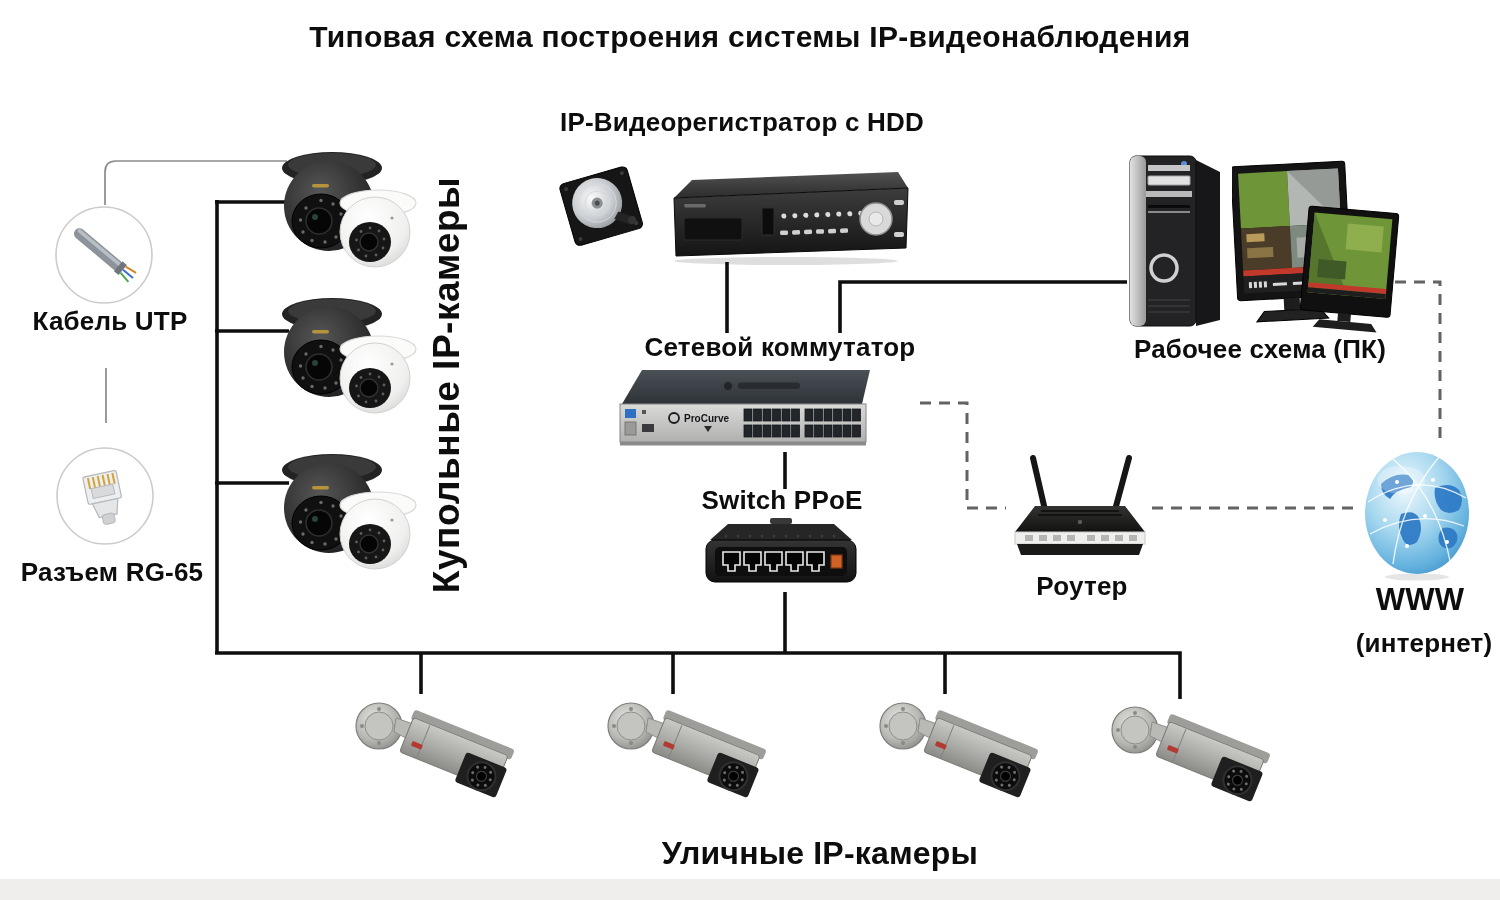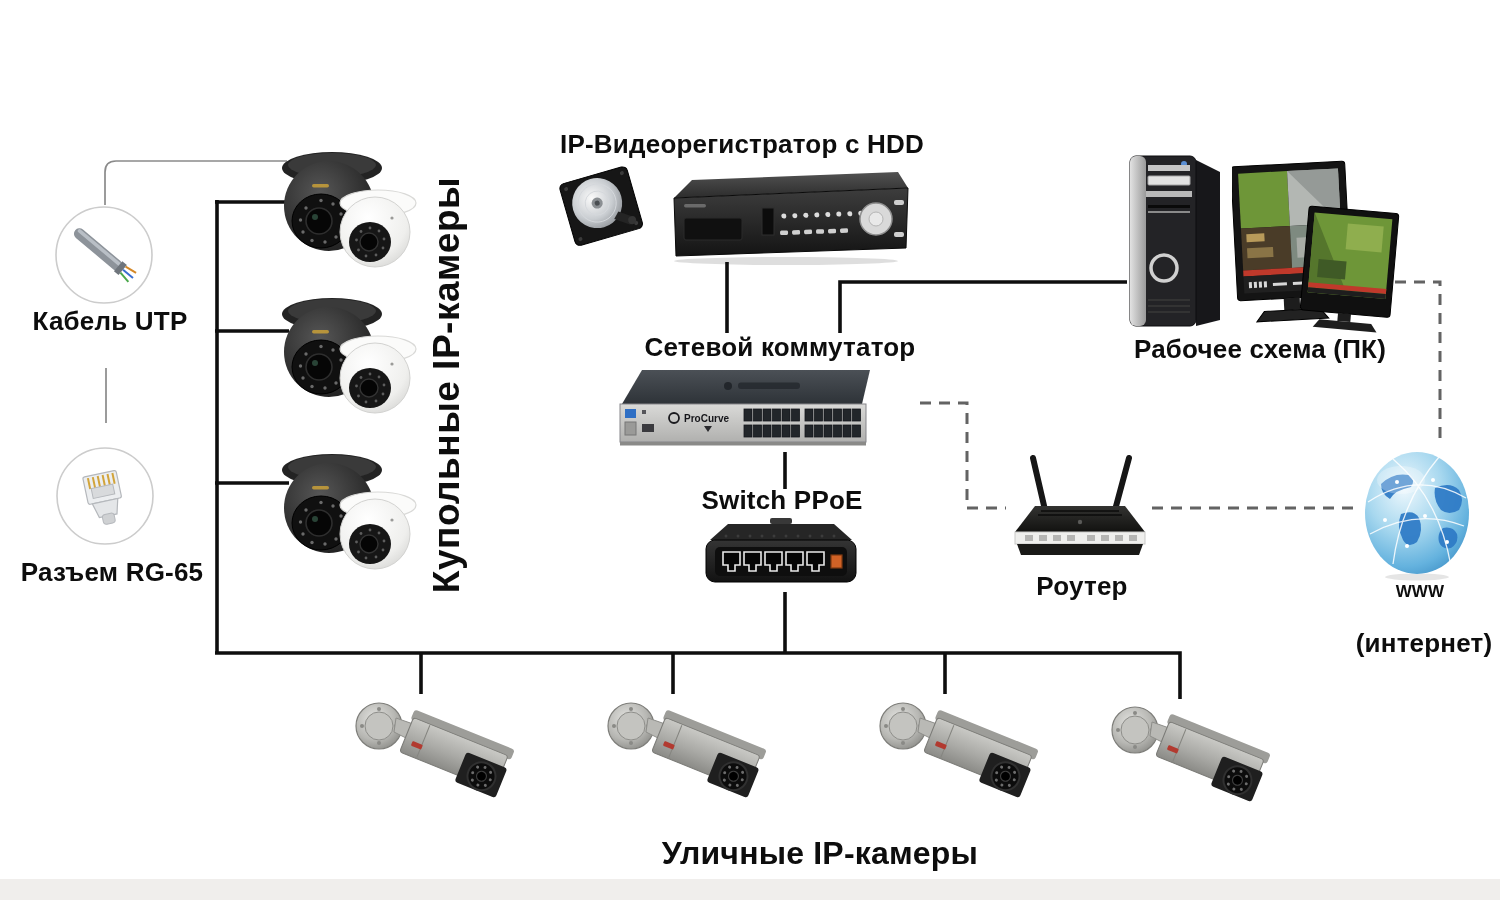--- a/index.html
+++ b/index.html
@@ -180,29 +180,30 @@
     <path class="solid" d="M945,653 V694"></path>
     <path class="solid" d="M785,592 V653"></path>
     <path class="solid" d="M785,452 V489"></path>
     <path class="solid" d="M727,262 V333"></path>
     <path class="solid" d="M840,333 V282 H1127"></path>
     <path class="dashed" d="M920,403 H967 V508 H1006"></path>
     <path class="dashed" d="M1152,508 H1358"></path>
     <path class="dashed" d="M1395,282 H1440 V443"></path>
   </svg>
 
+  <div class="lbl title" style="left:750px;top:20px;">Типовая схема построения системы IP-видеонаблюдения</div>
   <div class="lbl" style="left:110px;top:307px;">Кабель UTP</div>
   <div class="lbl" style="left:112px;top:558px;">Разъем RG-65</div>
   <div class="vlabel">Купольные IP-камеры</div>
-  <div class="lbl" style="left:742px;top:130px;">IP-Видеорегистратор с HDD</div>
+  <div class="lbl" style="left:742px;top:108px;">IP-Видеорегистратор с HDD</div>
   <div class="lbl" style="left:780px;top:333px;text-align:center;">Сетевой коммутатор</div>
   <div class="lbl" style="left:782px;top:486px;">Switch PPoE</div>
   <div class="lbl" style="left:1260px;top:335px;">Рабочее схема (ПК)</div>
   <div class="lbl" style="left:1082px;top:572px;">Роутер</div>
-  <div class="lbl" style="left:1420px;top:583px;font-size:17px;">WWW</div>
+  <div class="lbl" style="left:1420px;top:583px;font-size:31px;">WWW</div>
   <div class="lbl" style="left:1424px;top:629px;">(интернет)</div>
   <div class="lbl" style="left:820px;top:836px;font-size:32px;">Уличные IP-камеры</div>
 
   <div class="ill" style="left:54px;top:205px;">
     <svg width="100" height="100" viewBox="0 0 100 100">
       <circle cx="50" cy="50" r="48" fill="#ffffff" stroke="#cccccc" stroke-width="1.6"></circle>
       <g transform="rotate(40 50 50)">
         <rect x="12" y="44" width="60" height="11" rx="5.5" fill="#8d939a"></rect>
         <rect x="14" y="45.5" width="56" height="3.5" rx="1.7" fill="#b9bfc6"></rect>
         <rect x="68" y="43" width="6" height="13" fill="#6f757c"></rect>

